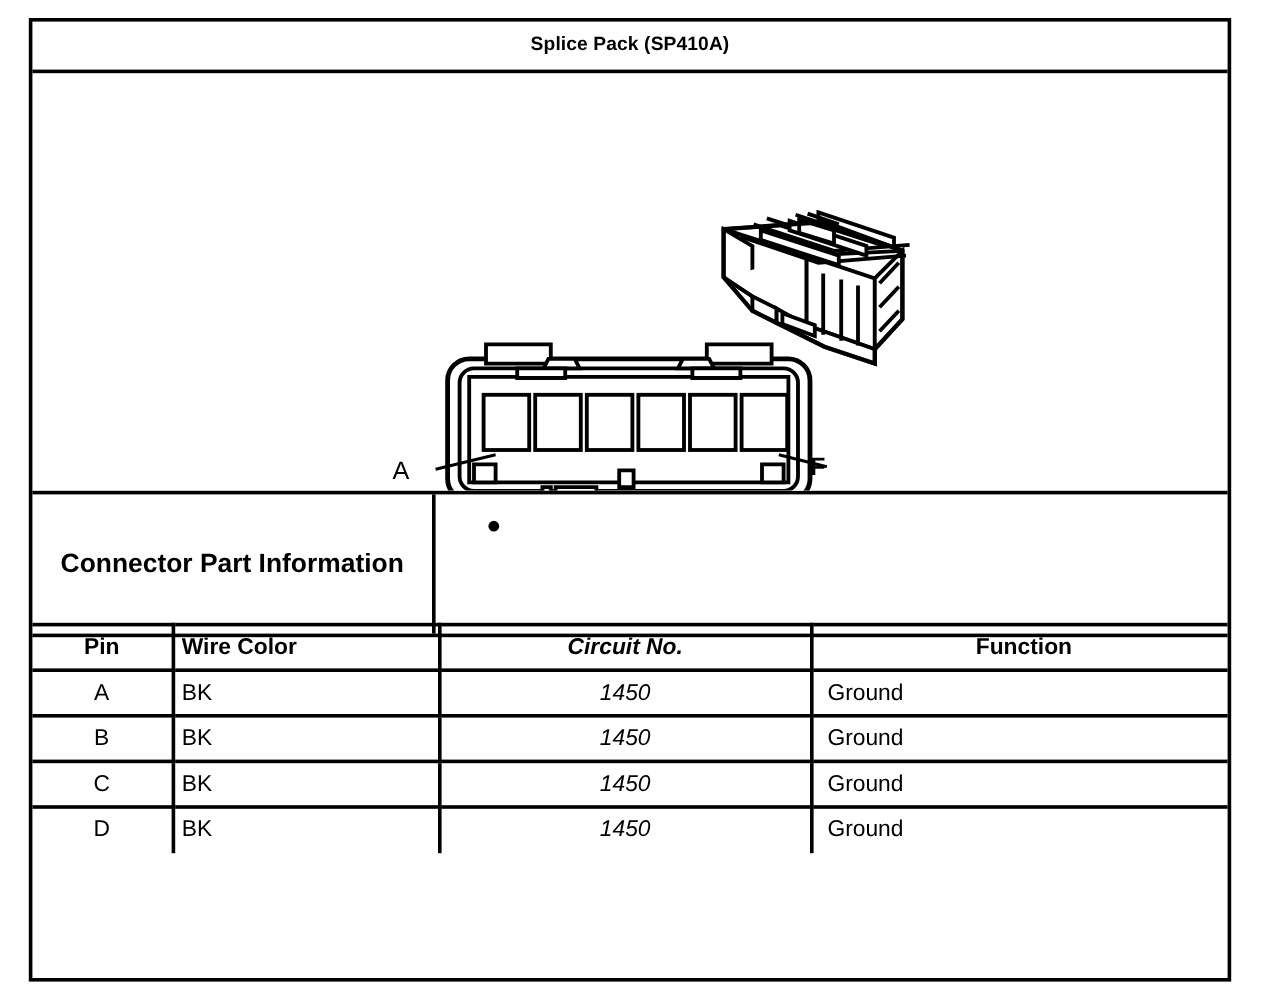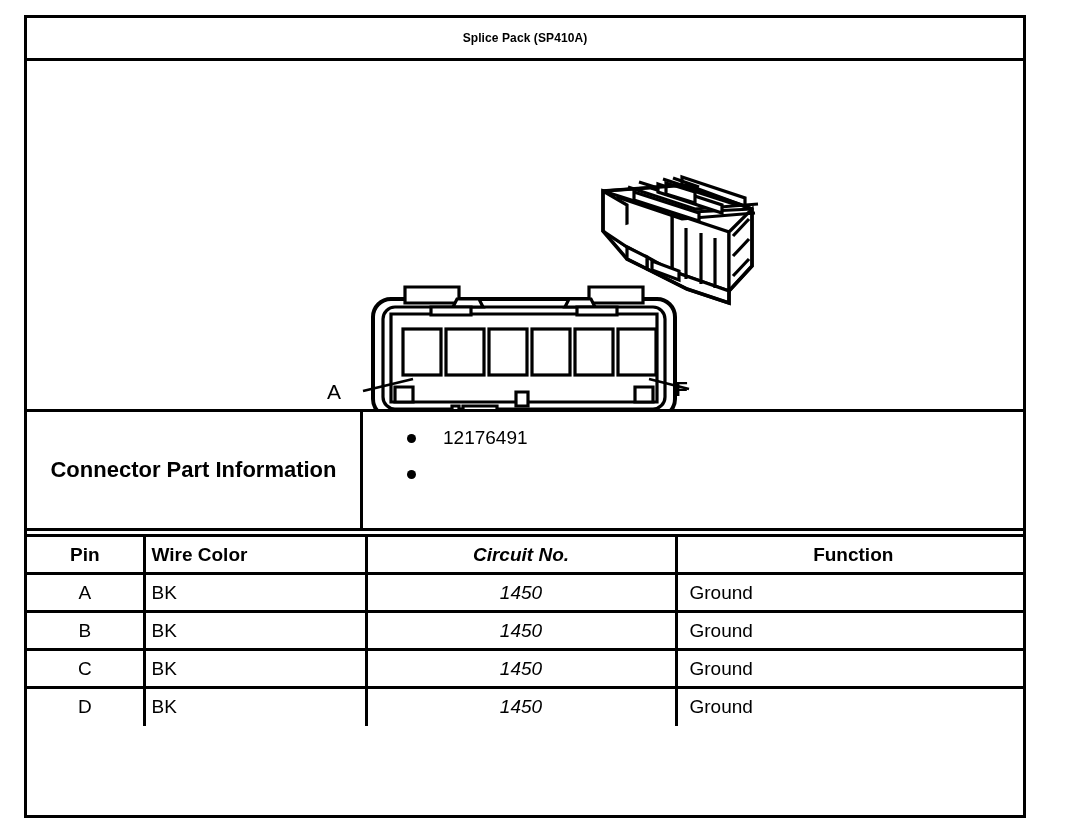--- a/index.html
+++ b/index.html
@@ -5,38 +5,38 @@
   html,body{margin:0;padding:0;background:#ffffff;}
   body{width:1072px;height:838px;font-family:"Liberation Sans",sans-serif;color:#000;}
   .page{position:relative;width:1072px;height:838px;overflow:hidden;}
 
   .frame{position:absolute;left:24px;top:15px;width:1002px;height:803px;
          border:3px solid #000;box-sizing:border-box;}
 
   .title-row{position:absolute;left:0;top:0;width:100%;height:43px;
              border-bottom:3px solid #000;box-sizing:border-box;
              display:flex;align-items:center;justify-content:center;}
-  .title-text{font-size:12px;font-weight:bold;letter-spacing:0.1px;}
+  .title-text{font-size:16px;font-weight:bold;letter-spacing:0.1px;}
 
   .figure{position:absolute;left:0;top:43px;width:996px;height:351px;
           border-bottom:3px solid #000;box-sizing:border-box;overflow:hidden;}
   .figure svg{display:block;}
 
   .cpi-row{position:absolute;left:0;top:394px;width:996px;height:119px;
            border-bottom:3px solid #000;box-sizing:border-box;display:flex;}
   .cpi-label{width:336px;border-right:3px solid #000;box-sizing:border-box;
              display:flex;align-items:center;justify-content:center;
              font-size:22px;font-weight:bold;padding:0 4px;text-align:center;}
   .cpi-body{flex:1;box-sizing:border-box;padding:14px 0 0 0;}
   .bullet-line{display:flex;align-items:flex-start;margin:0 0 12px 0;}
   .bullet-dot{width:9px;height:9px;border-radius:50%;background:#000;
               margin:8px 0 0 44px;flex:0 0 auto;}
   .bullet-text{margin-left:27px;font-size:19px;line-height:24px;}
 
-  .ptable{position:absolute;left:0;top:516px;width:996px;
+  .ptable{position:absolute;left:0;top:501px;width:996px;
           border-collapse:collapse;table-layout:fixed;}
   .ptable th,.ptable td{border:3px solid #000;height:38px;padding:0 6px;
                         font-size:19px;font-weight:normal;box-sizing:border-box;}
   .ptable th{font-weight:bold;text-align:center;}
   .ptable .c-pin{width:117px;text-align:center;}
   .ptable .c-wire{width:222px;text-align:left;margin-left:16px;}
   .ptable .c-ckt{width:310px;text-align:center;font-style:italic;}
   .ptable .c-fn{text-align:left;padding-left:8px;}
   .ptable tr:last-child td{border-bottom:none;}
   .ptable td:first-child,.ptable th:first-child{border-left:none;}
@@ -136,24 +136,20 @@
         <text x="300" y="338" font-family="Liberation Sans, sans-serif" font-size="21" fill="#000">A</text>
         <text x="648" y="335" font-family="Liberation Sans, sans-serif" font-size="21" font-weight="bold" fill="#000">F</text>
       </svg>
     </div>
 
     <div class="cpi-row">
       <div class="cpi-label">Connector Part Information</div>
       <div class="cpi-body">
         <div class="bullet-line">
           <span class="bullet-dot"></span>
-          <span class="bullet-text">12176491</span>
-        </div>
-        <div class="bullet-line">
-          <span class="bullet-dot"></span>
         </div>
       </div>
     </div>
 
     <table class="ptable">
       <thead>
         <tr>
           <th class="c-pin">Pin</th>
           <th class="c-wire">Wire Color</th>
           <th class="c-ckt">Circuit No.</th>

